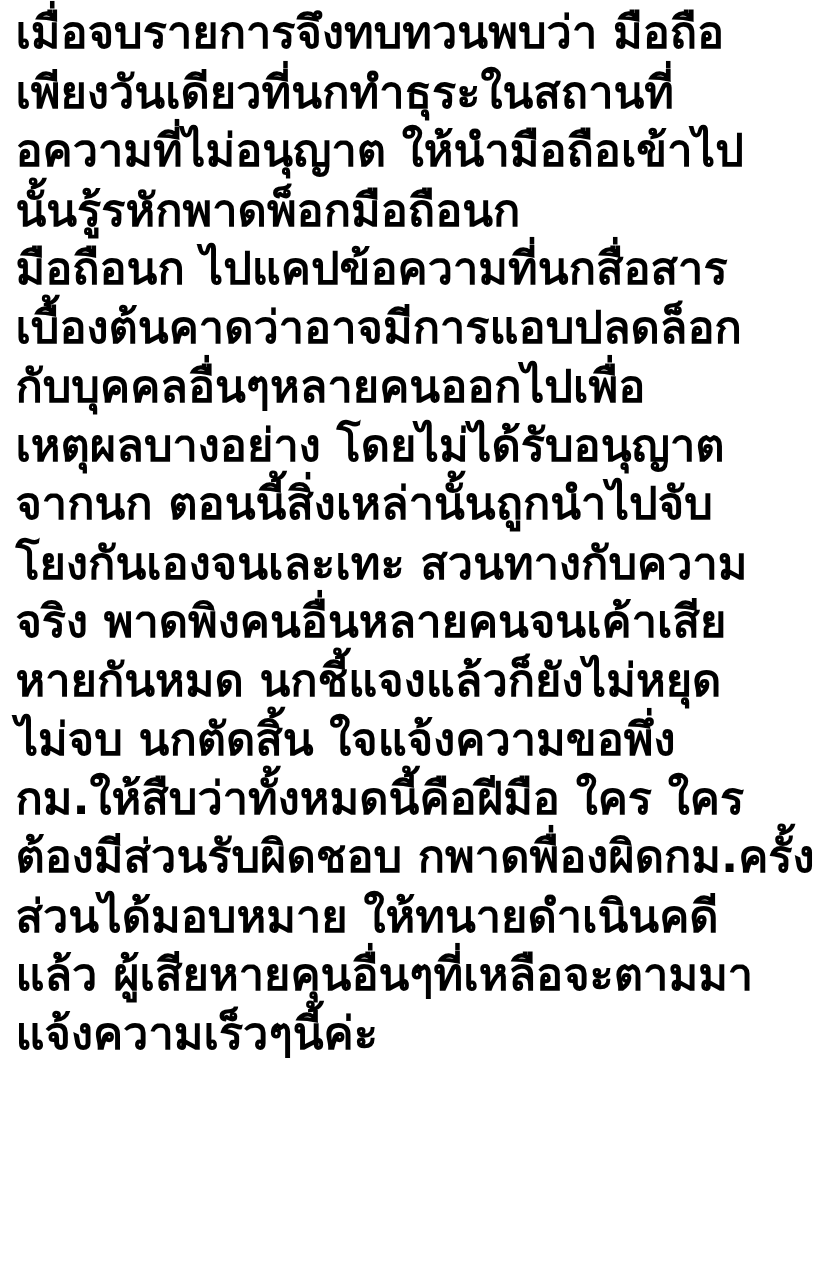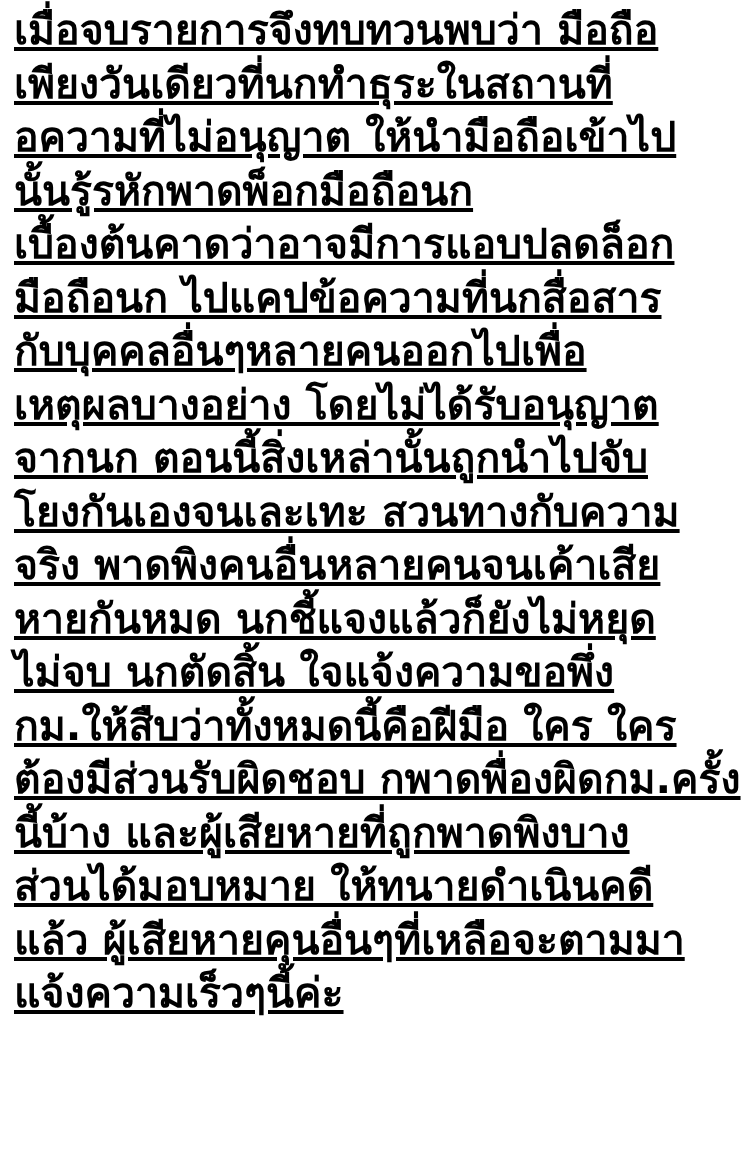--- a/index.html
+++ b/index.html
@@ -15,45 +15,43 @@
   .text-block {
     box-sizing: border-box;
     width: 750px;
     height: 1153px;
     padding: 4px 4px 0 14px;
     font-family: "DejaVu Sans", "Liberation Sans", sans-serif;
     font-weight: 700;
     color: #000000;
     font-size: 41px;
     line-height: 53.5px;
-    text-decoration: underline;
   }
   .text-line {
     display: block;
     white-space: nowrap;
     height: 53.5px;
     letter-spacing: 0px;
   }
 </style>
 </head>
 <body>
 
 <div class="text-block">
   <div class="text-line">เมื่อจบรายการจึงทบทวนพบว่า มือถือ</div>
   <div class="text-line">เพียงวันเดียวที่นกทำธุระในสถานที่</div>
   <div class="text-line">อความที่ไม่อนุญาต ให้นำมือถือเข้าไป</div>
   <div class="text-line">นั้นรู้รหักพาดพ็อกมือถือนก</div>
+  <div class="text-line">มือถือนก ไปแคปข้อความที่นกสื่อสาร</div>
   <div class="text-line">เบื้องต้นคาดว่าอาจมีการแอบปลดล็อก</div>
-  <div class="text-line">มือถือนก ไปแคปข้อความที่นกสื่อสาร</div>
   <div class="text-line">กับบุคคลอื่นๆหลายคนออกไปเพื่อ</div>
   <div class="text-line">เหตุผลบางอย่าง โดยไม่ได้รับอนุญาต</div>
   <div class="text-line">จากนก ตอนนี้สิ่งเหล่านั้นถูกนำไปจับ</div>
   <div class="text-line">โยงกันเองจนเละเทะ สวนทางกับความ</div>
   <div class="text-line">จริง พาดพิงคนอื่นหลายคนจนเค้าเสีย</div>
   <div class="text-line">หายกันหมด นกชี้แจงแล้วก็ยังไม่หยุด</div>
   <div class="text-line">ไม่จบ นกตัดสิ้น ใจแจ้งความขอพึ่ง</div>
   <div class="text-line">กม.ให้สืบว่าทั้งหมดนี้คือฝีมือ ใคร ใคร</div>
   <div class="text-line">ต้องมีส่วนรับผิดชอบ กพาดพื่องผิดกม.ครั้ง</div>
-  <div class="text-line">นี้บ้าง และผู้เสียหายที่ถูกพาดพิงบาง</div>
   <div class="text-line">ส่วนได้มอบหมาย ให้ทนายดำเนินคดี</div>
   <div class="text-line">แล้ว ผู้เสียหายคุนอื่นๆที่เหลือจะตามมา</div>
   <div class="text-line">แจ้งความเร็วๆนี้ค่ะ</div>
 </div>
 
 </body></html>

